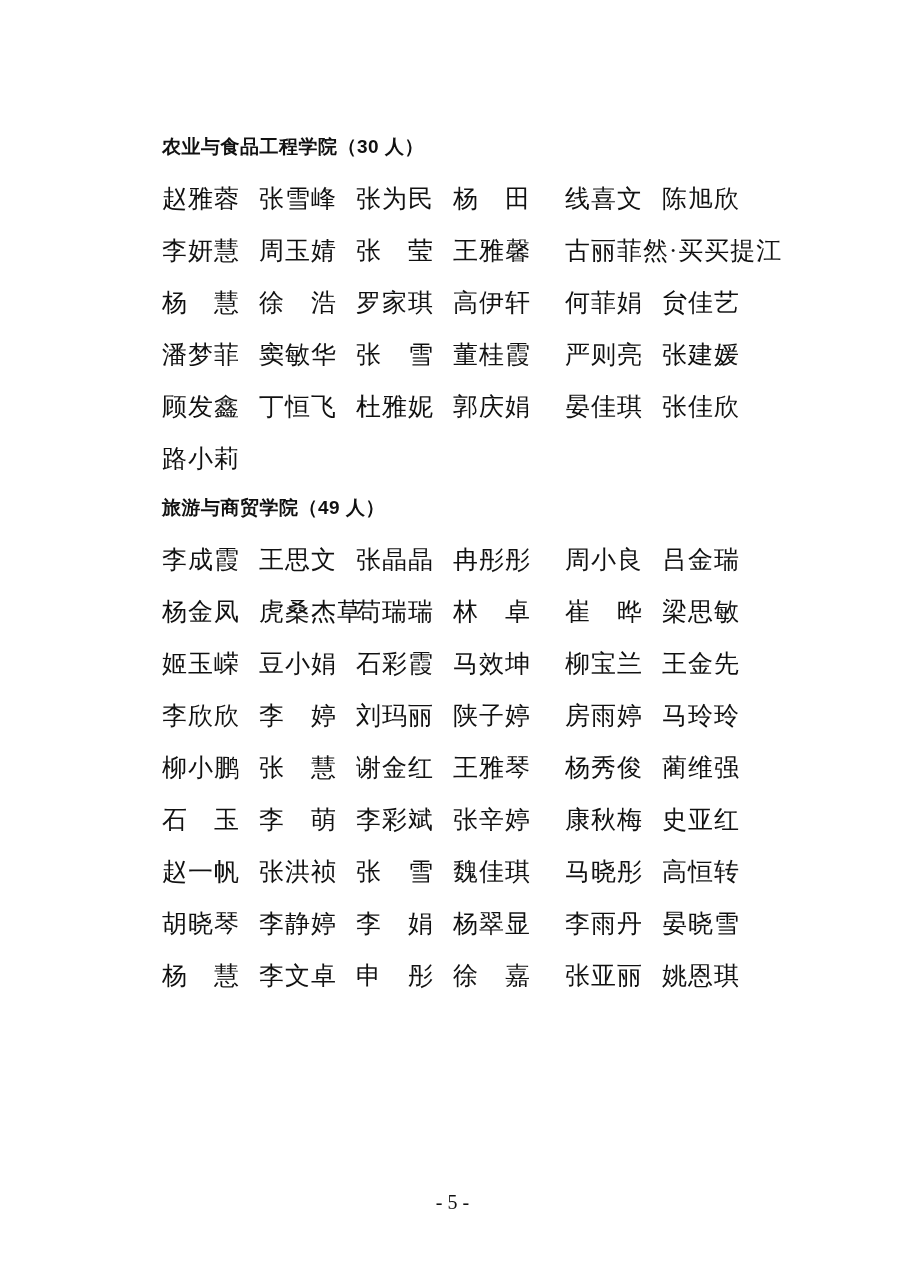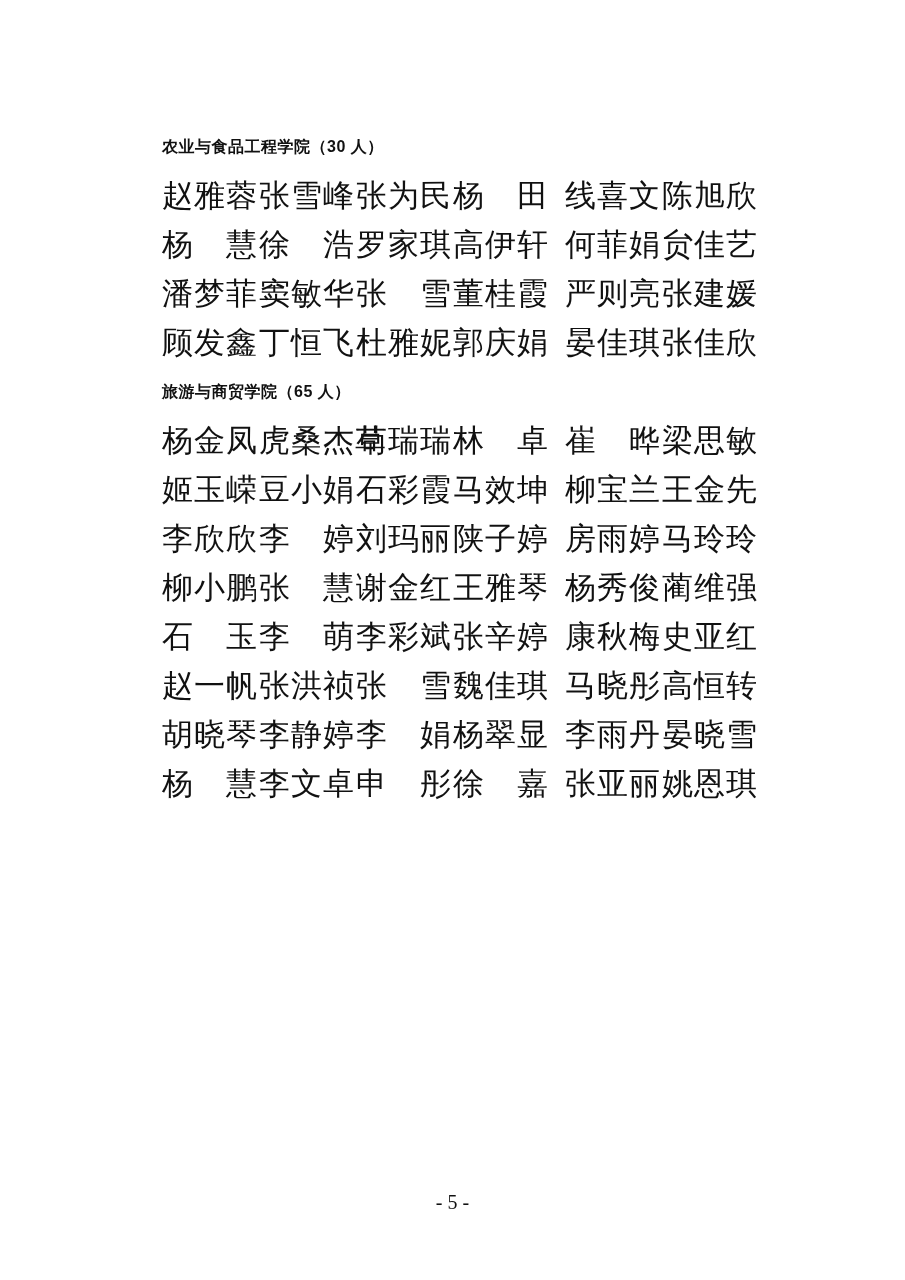--- a/index.html
+++ b/index.html
@@ -15,32 +15,33 @@
   }
   .content {
     position: absolute;
     left: 162px;
     top: 133px;
     width: 700px;
   }
   .sec-title {
     font-family: "Liberation Sans", sans-serif;
     font-weight: 700;
-    font-size: 16px;
+    font-size: 19px;
     line-height: 28px;
     letter-spacing: 0.5px;
     margin-bottom: 21px;
     white-space: nowrap;
   }
   .name-row {
     display: grid;
     grid-template-columns: 97px 97px 97px 112px 97px auto;
-    font-size: 31px;
+    font-size: 25px;
     line-height: 28px;
     margin-bottom: 21px;
+    margin-top: 24px;
   }
   .name {
     white-space: nowrap;
     letter-spacing: 1px;
     justify-self: start;
   }
   .footer {
     position: absolute;
     top: 1190px;
     left: 0;
@@ -60,20 +61,27 @@
       <div class="sec-title">农业与食品工程学院（30 人）</div>
       <div class="name-row">
         <span class="name">赵雅蓉</span>
         <span class="name">张雪峰</span>
         <span class="name">张为民</span>
         <span class="name">杨　田</span>
         <span class="name">线喜文</span>
         <span class="name">陈旭欣</span>
       </div>
       <div class="name-row">
+        <span class="name">李妍慧</span>
+        <span class="name">周玉婧</span>
+        <span class="name">张　莹</span>
+        <span class="name">王雅馨</span>
+        <span class="name">古丽菲然·买买提江</span>
+      </div>
+      <div class="name-row">
         <span class="name">杨　慧</span>
         <span class="name">徐　浩</span>
         <span class="name">罗家琪</span>
         <span class="name">高伊轩</span>
         <span class="name">何菲娟</span>
         <span class="name">贠佳艺</span>
       </div>
       <div class="name-row">
         <span class="name">潘梦菲</span>
         <span class="name">窦敏华</span>
@@ -83,21 +91,32 @@
         <span class="name">张建媛</span>
       </div>
       <div class="name-row">
         <span class="name">顾发鑫</span>
         <span class="name">丁恒飞</span>
         <span class="name">杜雅妮</span>
         <span class="name">郭庆娟</span>
         <span class="name">晏佳琪</span>
         <span class="name">张佳欣</span>
       </div>
-      <div class="sec-title">旅游与商贸学院（65 人）</div>
+      <div class="name-row">
+        <span class="name">路小莉</span>
+      </div>
+      <div class="sec-title">旅游与商贸学院（49 人）</div>
+      <div class="name-row">
+        <span class="name">李成霞</span>
+        <span class="name">王思文</span>
+        <span class="name">张晶晶</span>
+        <span class="name">冉彤彤</span>
+        <span class="name">周小良</span>
+        <span class="name">吕金瑞</span>
+      </div>
       <div class="name-row">
         <span class="name">杨金凤</span>
         <span class="name">虎桑杰草</span>
         <span class="name">苟瑞瑞</span>
         <span class="name">林　卓</span>
         <span class="name">崔　晔</span>
         <span class="name">梁思敏</span>
       </div>
       <div class="name-row">
         <span class="name">姬玉嵘</span>

